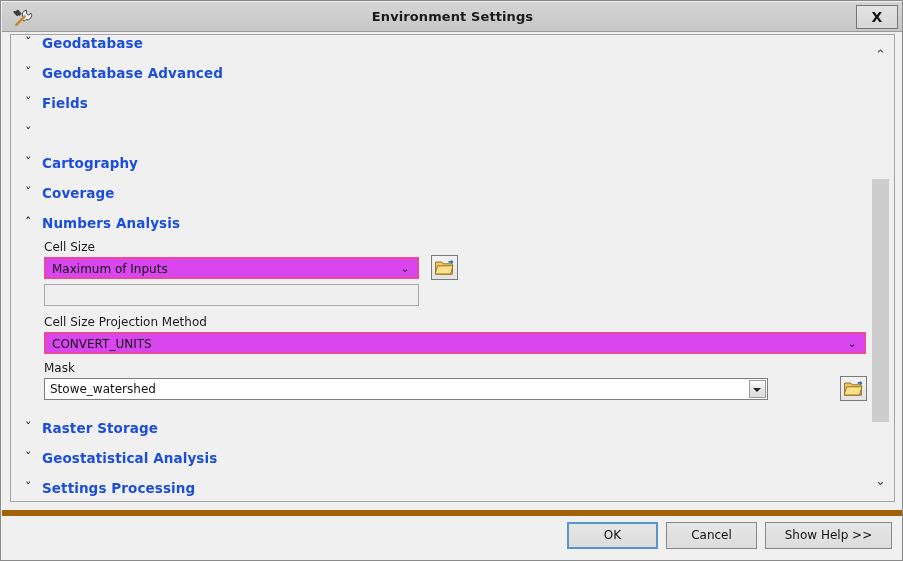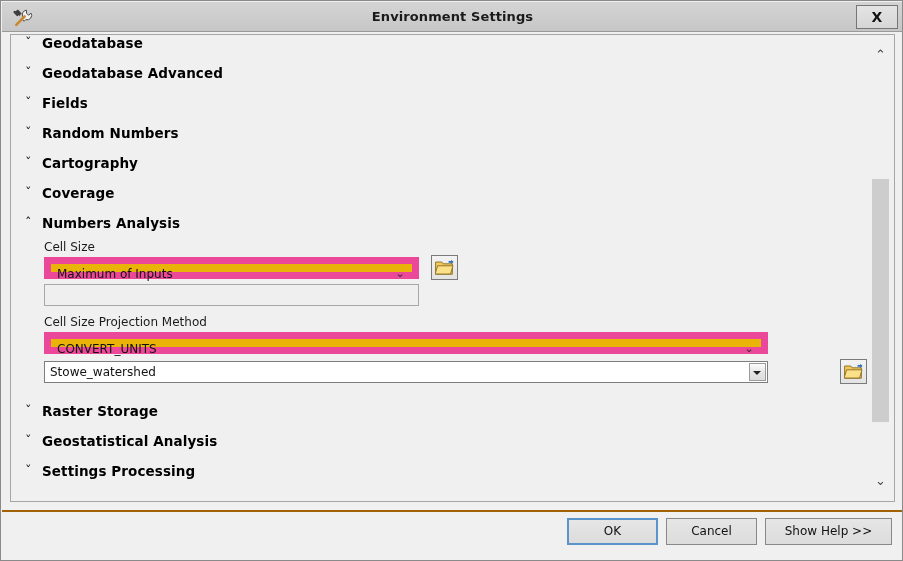--- a/index.html
+++ b/index.html
@@ -110,21 +110,21 @@
     font-size: 13px;
     line-height: 1;
     color: #111;
     text-align: left;
     margin-right: 3px;
     margin-top: -1px;
   }
   .section-title {
     font-size: 13.5px;
     font-weight: bold;
-    color: #000000;
+    color: #1d4ed8;
     letter-spacing: 0.1px;
   }
 
   
   .section-body {
     position: relative;
     padding-left: 33px;
     padding-top: 2px;
   }
   .field-label {
@@ -134,22 +134,22 @@
     line-height: 14px;
   }
   .row { position: relative; }
 
   
   .combo-flat {
     position: relative;
     display: inline-block;
     vertical-align: top;
     height: 22px;
-    background: #eab308;
-    border: 7px solid #ec4899;
+    background: #d946ef;
+    border: 2px solid #ec4899;
     box-sizing: border-box;
   }
   .combo-flat .combo-text {
     position: absolute;
     left: 6px;
     top: 0;
     right: 24px;
     height: 20px;
     line-height: 21px;
     font-size: 12px;
@@ -268,21 +268,21 @@
   }
 
   
   .btnbar {
     position: absolute;
     left: 1px;
     top: 509px;
     width: 901px;
     height: 50px;
     background: #f0f0f0;
-    border-top: 2px solid #a16207;
+    border-top: 6px solid #a16207;
     box-sizing: border-box;
   }
   .dlg-btn {
     position: absolute;
     top: 6px;
     height: 27px;
     background: linear-gradient(180deg, #e6e6e6 0%, #dcdcdc 100%);
     border: 1px solid #888888;
     box-sizing: border-box;
     font-size: 12px;
@@ -340,21 +340,20 @@
       <div class="section">
         <div class="section-header">
           <span class="chev">ˇ</span>
           <span class="section-title">Fields</span>
         </div>
       </div>
 
       <div class="section">
         <div class="section-header">
           <span class="chev">ˇ</span>
-          <span class="section-title">Random Numbers</span>
         </div>
       </div>
 
       <div class="section">
         <div class="section-header">
           <span class="chev">ˇ</span>
           <span class="section-title">Cartography</span>
         </div>
       </div>
 
@@ -387,26 +386,27 @@
               </svg>
             </div>
           </div>
 
           <div class="row" style="height:31px;">
             <div class="input-disabled" style="width:375px;" title=""></div>
           </div>
 
           <div class="field-label">Cell Size Projection Method</div>
           <div class="row" style="height:29px;">
-            <div class="combo-flat" style="width:724px;">
+            <div class="combo-flat" style="width:822px;">
               <span class="combo-text">CONVERT_UNITS</span>
               <span class="combo-arrow">⌄</span>
             </div>
           </div>
 
+          <div class="field-label">Mask</div>
           <div class="row" style="height:31px;">
             <div class="combo-classic" style="width:724px;">
               <span class="combo-text">Stowe_watershed</span>
               <span class="combo-btn">
                 <span class="tri"></span>
               </span>
             </div>
             <div class="browse-btn" style="position:absolute;left:796px;top:-2px;">
               <svg width="19" height="17" viewBox="0 0 19 17">
                 <path d="M0.6 3.0 h6.2 l1.4 1.8 h9.2 v10.4 h-16.8 z" fill="#f2c75c" stroke="#8a6d1e" stroke-width="0.9"></path>

